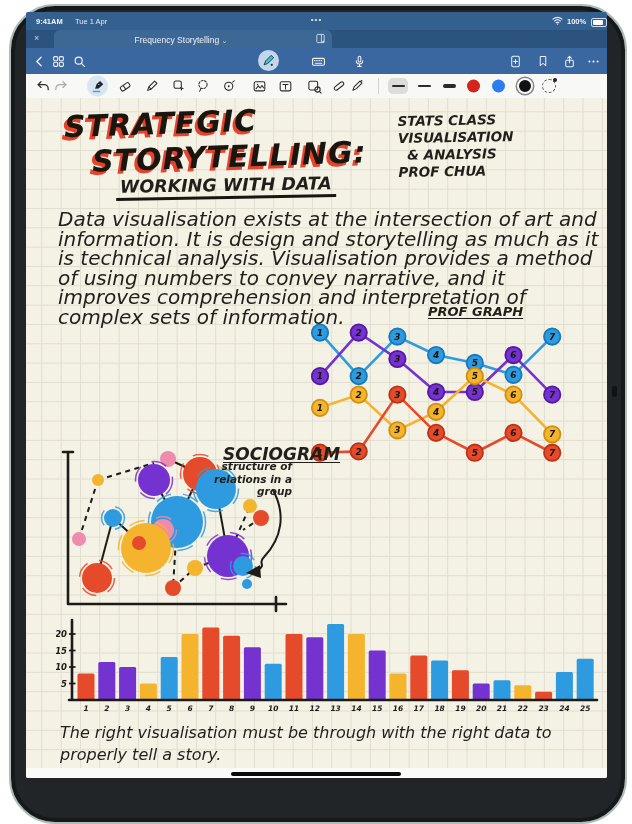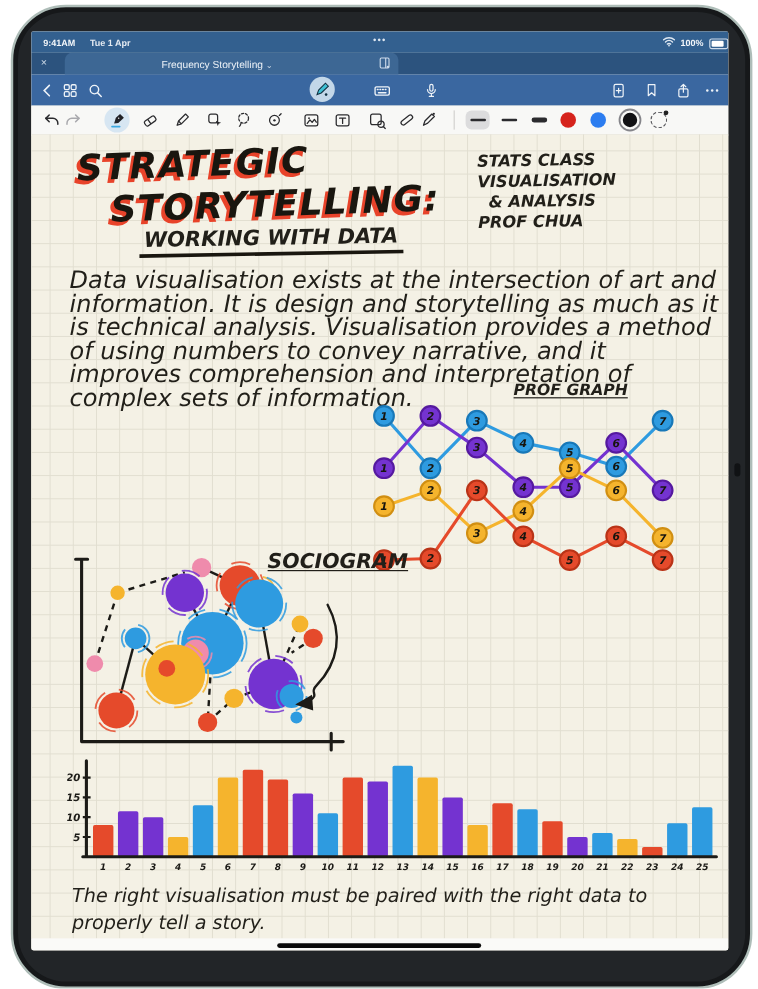--- a/index.html
+++ b/index.html
@@ -1,24 +1,24 @@
 <!DOCTYPE html>
 <html><head>
 <meta charset="utf-8">
 <style>
   html,body{margin:0;padding:0;background:#ffffff;}
   .page{position:relative;width:632px;height:824px;background:#fff;overflow:hidden;font-family:"Liberation Sans","DejaVu Sans",sans-serif;}
   
   .device{position:absolute;left:9px;top:4px;width:614px;height:816px;background:#222528;border:2px solid #aebdb8;border-radius:46px;box-shadow:inset 0 0 0 4px #16181a;}
   .camera-dot{position:absolute;left:612px;top:386px;width:5px;height:11px;border-radius:3px;background:#101214;}
-  .screen{position:absolute;left:26px;top:26px;width:581px;height:766px;background:#f4f1e5;overflow:hidden;border-radius:2px;}
+  .screen{position:absolute;left:26px;top:12px;width:581px;height:766px;background:#f4f1e5;overflow:hidden;border-radius:2px;}
   
   .status-bar{position:absolute;left:0;top:0;width:100%;height:18px;background:#33608f;color:#f3f6fa;}
   .status-bar .time{position:absolute;left:10px;top:5px;font-size:7.5px;font-weight:bold;}
-  .status-bar .date{position:absolute;left:49px;top:5px;font-size:7.5px;font-weight:bold;opacity:.92;}
+  .status-bar .date{position:absolute;left:49px;top:5px;font-size:7.5px;font-weight:normal;opacity:.92;}
   .status-dots{position:absolute;left:50%;top:3px;transform:translateX(-50%);font-size:8px;letter-spacing:1px;color:#dfe8f2;}
   .wifi{position:absolute;left:526px;top:4px;}
   .pct{position:absolute;left:541px;top:5px;font-size:7.5px;font-weight:bold;}
   .batt{position:absolute;left:565px;top:6px;width:14px;height:7px;border:1px solid #cfdceb;border-radius:2px;}
   .batt .fill{position:absolute;left:1px;top:1px;bottom:1px;width:10px;background:#fff;border-radius:1px;}
   
   .tab-bar{position:absolute;left:0;top:18px;width:100%;height:18px;background:#2c537e;}
   .tab-close{position:absolute;left:8px;top:3px;color:#c8d6e4;font-size:9px;cursor:default;}
   .tab{position:absolute;left:28px;top:0;width:278px;height:18px;background:#3d6794;border-radius:6px 6px 0 0;}
   .tab-title{position:absolute;left:0;right:24px;top:5px;text-align:center;font-size:8.5px;color:#eef3f8;}
@@ -396,20 +396,21 @@
             <circle cx="183" cy="128" r="10" fill="#2e9be0"></circle>
             <circle cx="183" cy="128" r="12.5" fill="none" stroke="#2e9be0" stroke-width="1.5" stroke-dasharray="16 12" opacity="0.85"></circle>
             <circle cx="187" cy="146" r="5" fill="#2e9be0"></circle>
             <circle cx="190" cy="68" r="7" fill="#f5b42d"></circle>
             <circle cx="201" cy="80" r="8" fill="#e54a2b"></circle>
             <circle cx="38" cy="42" r="6" fill="#f5b42d"></circle>
             <path d="M213 52 C226 76 222 100 204 119 C197 126 207 126 198 132" stroke="#1c1b17" stroke-width="2" fill="none" stroke-linecap="round"></path>
             <polygon points="200,127 186,135 201,140" fill="#1c1b17"></polygon>
           </svg>
         <div class="abs hand chart-title" style="left:163px;top:6px;font-size:17px">SOCIOGRAM</div>
+        <div class="abs hand chart-caption" style="left:150px;top:22px;width:82px;text-align:right">structure of relations in a group</div>
       </div>
 
 
       <div class="abs" style="left:30px;top:514px;width:548px;height:108px">
         <svg id="histogram-svg" width="548" height="108">
             <rect x="21.5" y="61.6" width="17" height="26.4" rx="1.5" fill="#e54a2b"></rect>
             <rect x="42.3" y="50.050000000000004" width="17" height="37.949999999999996" rx="1.5" fill="#7433d0"></rect>
             <rect x="63.1" y="55" width="17" height="33" rx="1.5" fill="#7433d0"></rect>
             <rect x="83.9" y="71.5" width="17" height="16.5" rx="1.5" fill="#f5b42d"></rect>
             <rect x="104.7" y="45.1" width="17" height="42.9" rx="1.5" fill="#2e9be0"></rect>
@@ -463,20 +464,20 @@
             <text x="404.40000000000003" y="99" text-anchor="middle" class="xtick">19</text>
             <text x="425.2" y="99" text-anchor="middle" class="xtick">20</text>
             <text x="446" y="99" text-anchor="middle" class="xtick">21</text>
             <text x="466.8" y="99" text-anchor="middle" class="xtick">22</text>
             <text x="487.6" y="99" text-anchor="middle" class="xtick">23</text>
             <text x="508.40000000000003" y="99" text-anchor="middle" class="xtick">24</text>
             <text x="529.2" y="99" text-anchor="middle" class="xtick">25</text>
           </svg>
       </div>
 
-      <div class="abs hand closing" style="left:34px;top:624px;width:525px">The right visualisation must be paired with the right data to properly tell a story.</div>
+      <div class="abs hand closing" style="left:34px;top:624px;width:525px">The right visualisation must be through with the right data to properly tell a story.</div>
     </div>
 
     <div class="home-strip">
       <div class="home-indicator"></div>
     </div>
   </div>
 </div>
 
 </body></html>

